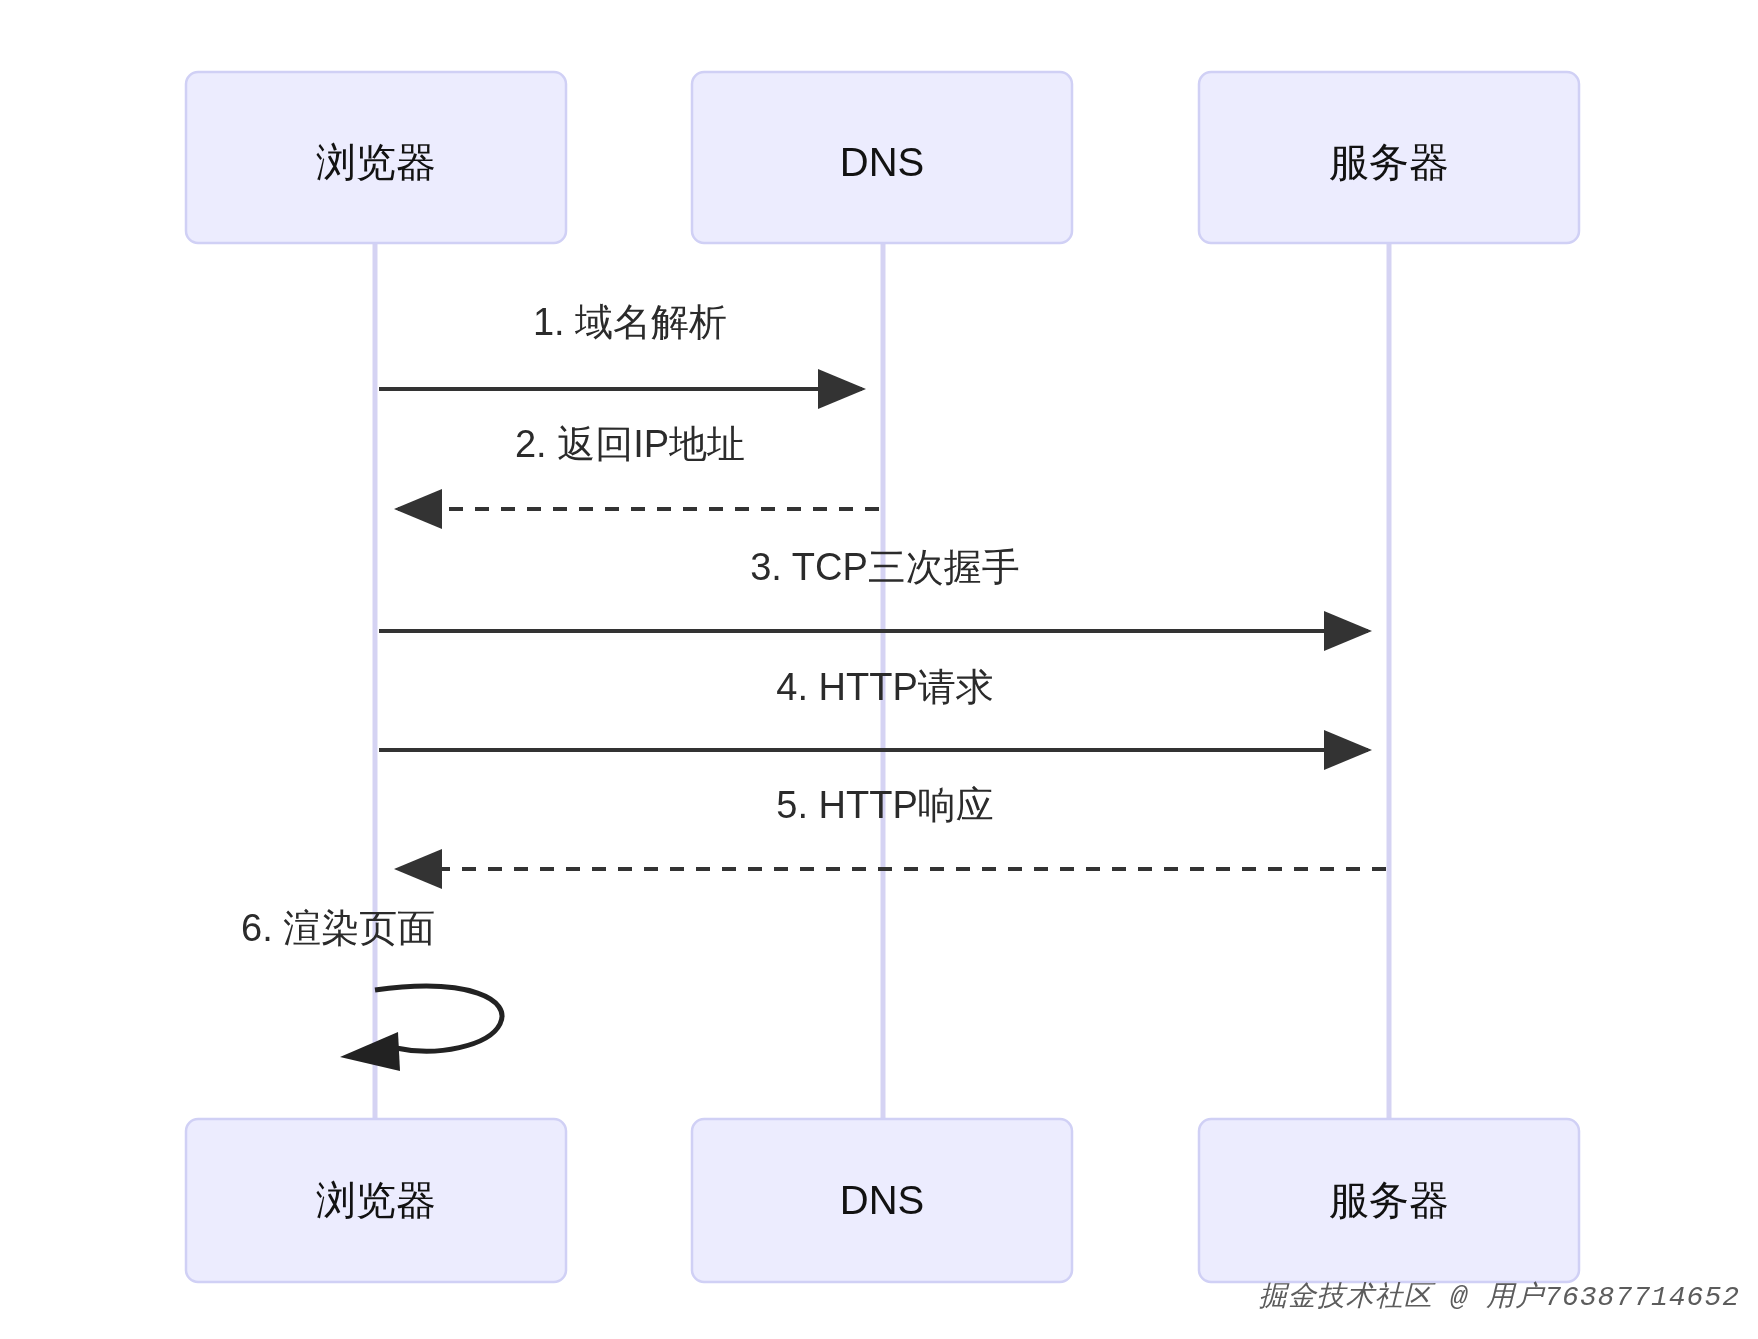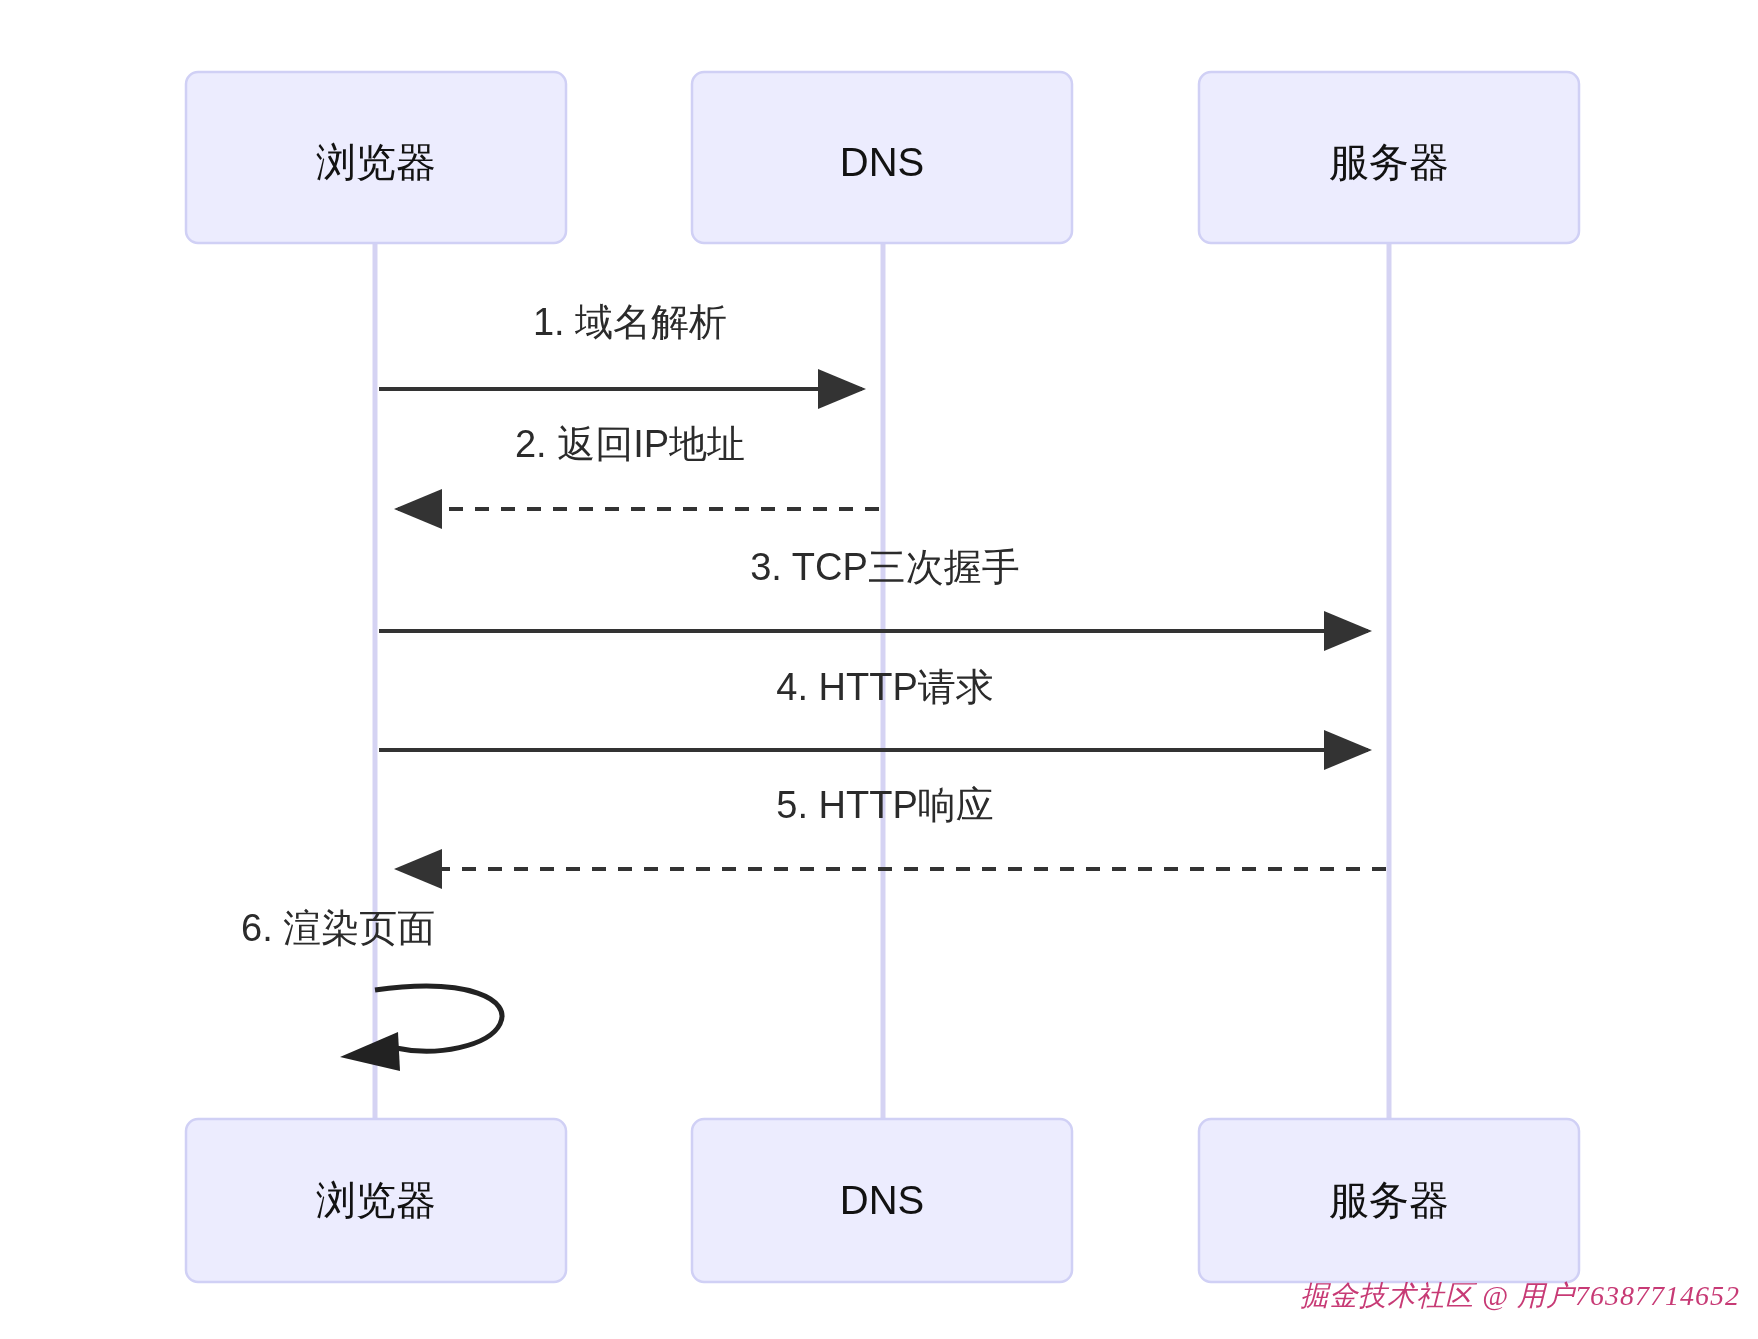--- a/index.html
+++ b/index.html
@@ -67,24 +67,24 @@
   }
   .selfloop-path {
     stroke: #222222;
     stroke-width: 5;
     fill: none;
   }
   .watermark {
     position: absolute;
     right: 18px;
     bottom: 24px;
-    font-family: Liberation Serif, serif;
+    font-family: Liberation Mono, monospace;
     font-style: italic;
     font-size: 28px;
-    color: #be185d;
+    color: #404040;
     opacity: 0.85;
     white-space: nowrap;
     letter-spacing: 1px;
   }
 </style>
 </head>
 <body>
 
 <div id="canvas">
 

